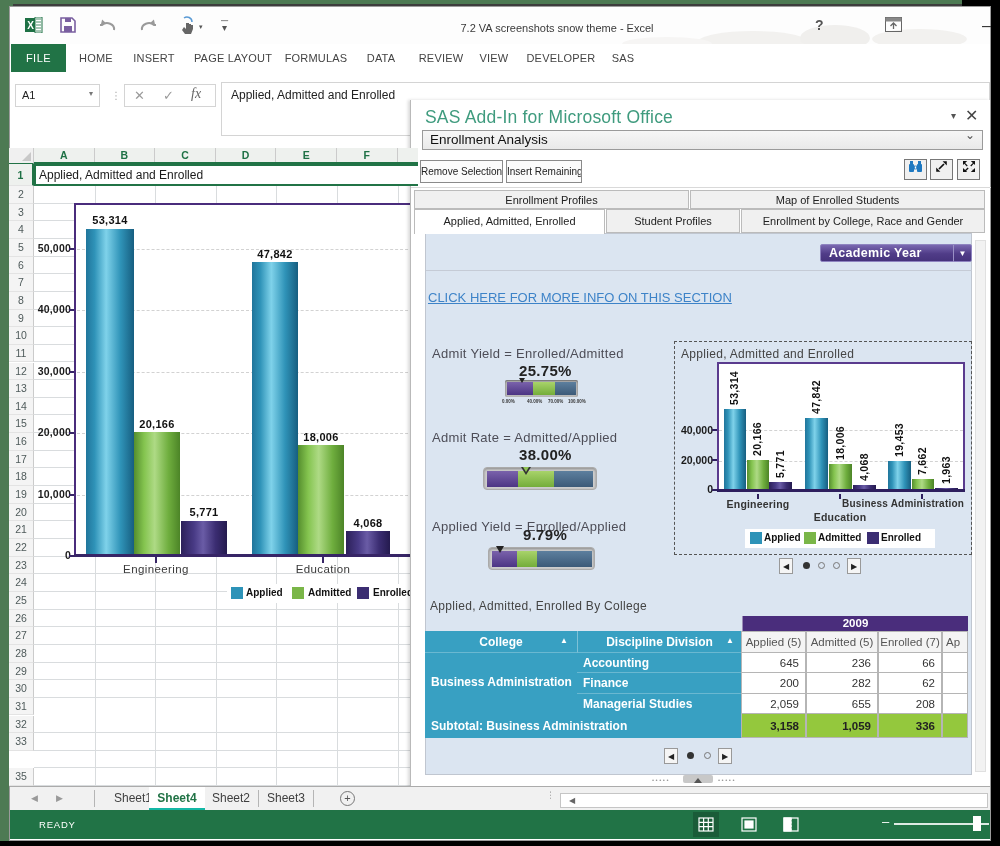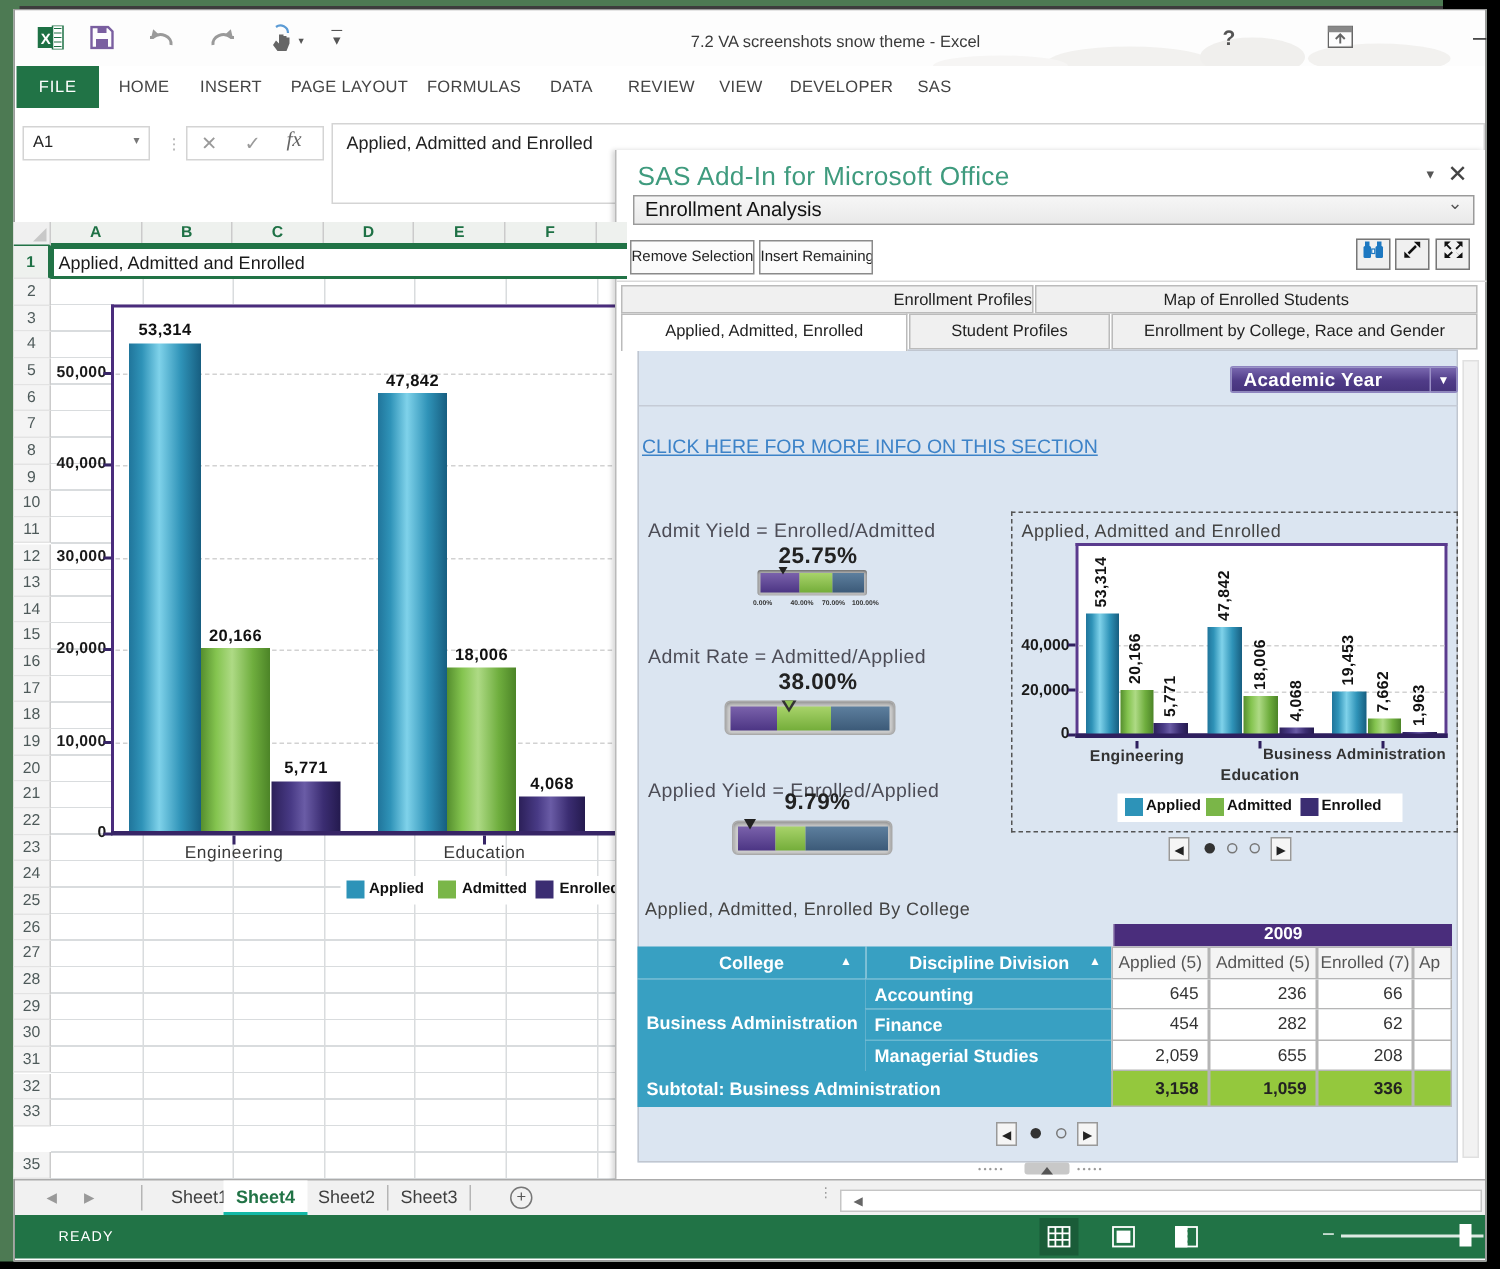--- a/index.html
+++ b/index.html
@@ -293,21 +293,21 @@
     </div>
     <div class="ibtn" style="left:546px;">
       <svg width="14" height="13" viewBox="0 0 14 13">
           <g fill="#111">
             <path d="M1 1h4.2L1 4.9zM13 1H8.8L13 4.9zM1 12h4.2L1 8.1zM13 12H8.8L13 8.1z"></path>
             <path d="M2.2 2.2l3.4 3.2-1 1-3.2-3.4zM11.8 2.2L8.4 5.4l1 1 3.2-3.4zM2.2 10.8l3.4-3.2 1 1-3.4 3.2zM11.8 10.8L8.4 7.6l1 1 3.2 3.2z" transform="scale(0.92) translate(0.6,0.6)"></path>
           </g>
         </svg>
     </div>
     <div id="psep"></div>
-    <div class="tab" style="left:3px;top:90px;width:275px;height:19px;line-height:18px;text-align:right;">Enrollment Profiles</div>
+    <div class="tab" style="left:3px;top:90px;width:275px;height:19px;line-height:18px;">Enrollment Profiles</div>
     <div class="tab" style="left:279px;top:90px;width:295px;height:19px;line-height:18px;">Map of Enrolled Students</div>
     <div class="tab active" style="left:3px;top:109px;width:191px;height:25px;line-height:23px;">Applied, Admitted, Enrolled</div>
     <div class="tab" style="left:195px;top:109px;width:134px;height:24px;line-height:23px;">Student Profiles</div>
     <div class="tab" style="left:330px;top:109px;width:244px;height:24px;line-height:23px;">Enrollment by College, Race and Gender</div>
 
     <div id="pcontent">
       <div id="ayear">Academic Year<span class="arr">▼</span></div>
       <div id="aysep"></div>
       <div id="link">CLICK HERE FOR MORE INFO ON THIS SECTION</div>
 
@@ -409,21 +409,21 @@
     <div class="tc numhead" style="left:878px;top:631px;width:64px;height:22px;font-size:11.5px;padding-top:4px;">Enrolled (7)</div>
     <div class="tc numhead" style="left:942px;top:631px;width:26px;height:22px;font-size:11.5px;padding-top:4px;text-align:left;padding-left:3px;">Ap</div>
     <div class="tc tealc" style="left:425px;top:653px;width:152px;height:61px;font-size:12px;padding:22px 0 0 6px;border-bottom:none;">Business Administration</div>
     <div class="tc tealc" style="left:577px;top:653px;width:164px;height:20px;font-size:12px;padding:3px 0 0 6px;">Accounting</div>
     <div class="tc tealc" style="left:577px;top:673px;width:164px;height:21px;font-size:12px;padding:3px 0 0 6px;">Finance</div>
     <div class="tc tealc" style="left:577px;top:694px;width:164px;height:20px;font-size:12px;padding:3px 0 0 6px;border-bottom:none;">Managerial Studies</div>
     <div class="tc numcell" style="left:741px;top:653px;width:65px;height:20px;font-size:11.5px;padding-top:4px;">645</div>
     <div class="tc numcell" style="left:806px;top:653px;width:72px;height:20px;font-size:11.5px;padding-top:4px;">236</div>
     <div class="tc numcell" style="left:878px;top:653px;width:64px;height:20px;font-size:11.5px;padding-top:4px;padding-left:41px;">66</div>
     <div class="tc numcell" style="left:942px;top:653px;width:26px;height:20px;"></div>
-    <div class="tc numcell" style="left:741px;top:673px;width:65px;height:21px;font-size:11.5px;padding-top:4px;">454</div>
+    <div class="tc numcell" style="left:741px;top:673px;width:65px;height:21px;font-size:11.5px;padding-top:4px;">200</div>
     <div class="tc numcell" style="left:806px;top:673px;width:72px;height:21px;font-size:11.5px;padding-top:4px;">282</div>
     <div class="tc numcell" style="left:878px;top:673px;width:64px;height:21px;font-size:11.5px;padding-top:4px;">62</div>
     <div class="tc numcell" style="left:942px;top:673px;width:26px;height:21px;"></div>
     <div class="tc numcell" style="left:741px;top:694px;width:65px;height:20px;font-size:11.5px;padding-top:4px;">2,059</div>
     <div class="tc numcell" style="left:806px;top:694px;width:72px;height:20px;font-size:11.5px;padding-top:4px;">655</div>
     <div class="tc numcell" style="left:878px;top:694px;width:64px;height:20px;font-size:11.5px;padding-top:4px;">208</div>
     <div class="tc numcell" style="left:942px;top:694px;width:26px;height:20px;"></div>
     <div class="tc tealc" style="left:425px;top:714px;width:316px;height:24px;font-size:12px;padding:5px 0 0 6px;border-bottom:none;">Subtotal: Business Administration</div>
     <div class="tc greencell" style="left:741px;top:714px;width:65px;height:24px;font-size:11.5px;padding-top:6px;">3,158</div>
     <div class="tc greencell" style="left:806px;top:714px;width:72px;height:24px;font-size:11.5px;padding-top:6px;">1,059</div>

